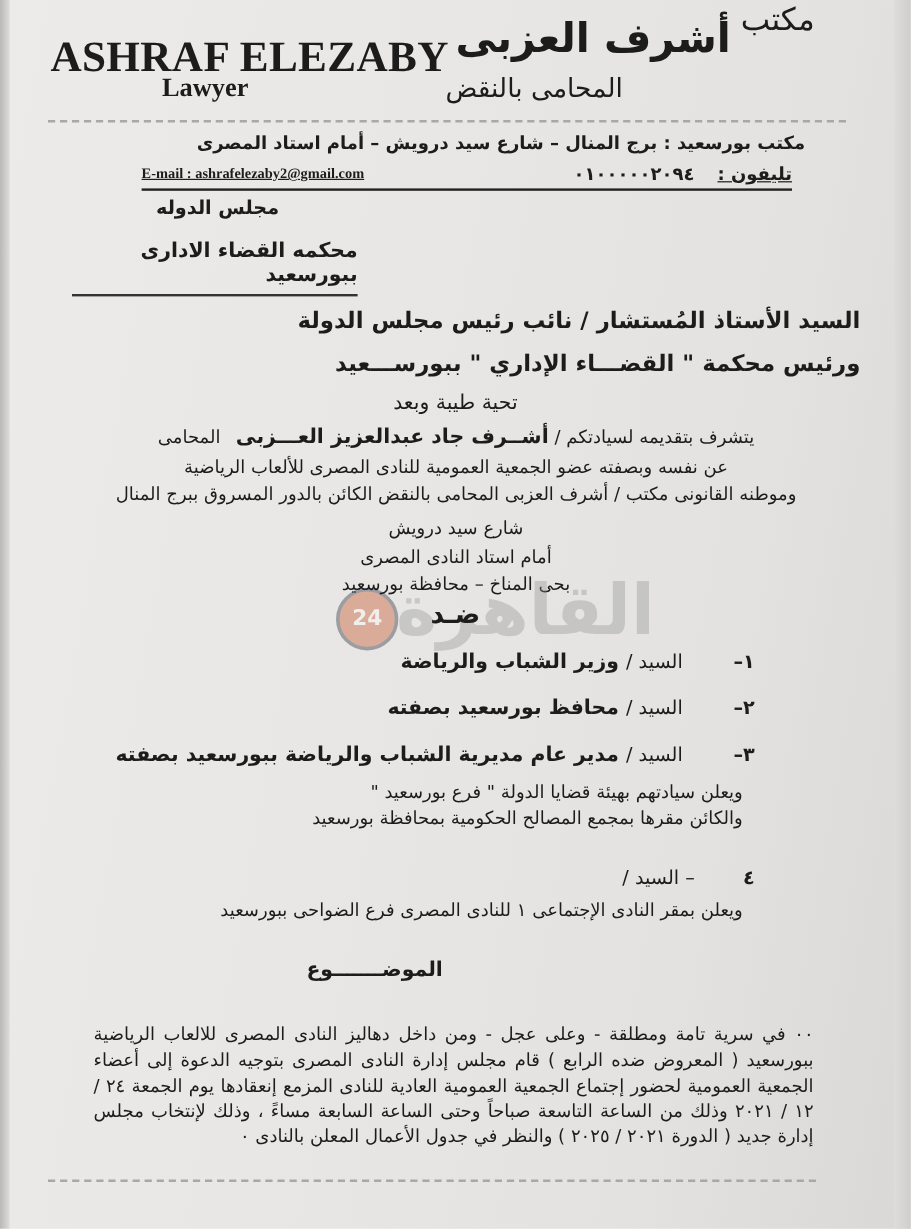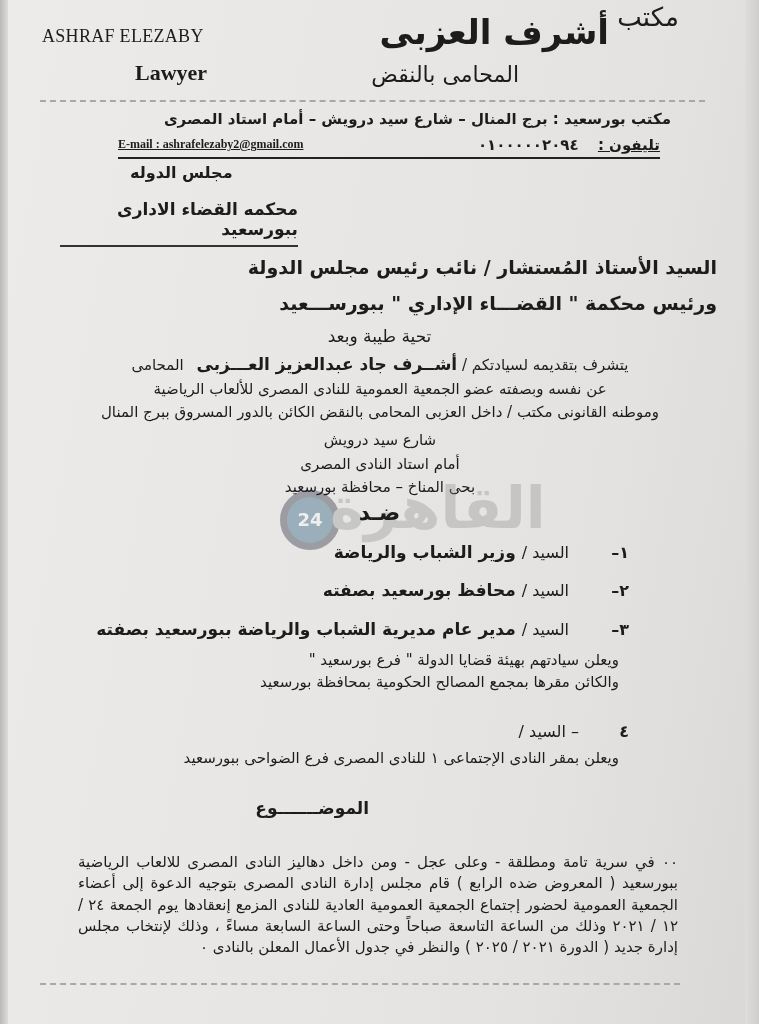--- a/index.html
+++ b/index.html
@@ -12,40 +12,40 @@
   .abs { position:absolute; }
   .rtl { direction:rtl; }
   .left-edge {
     position:absolute; left:0; top:0; width:8px; height:1024px;
     background: linear-gradient(90deg,#b9b8b6,#dddcda);
   }
   .right-edge {
     position:absolute; right:0; top:0; width:14px; height:1024px;
     background: linear-gradient(90deg,#dedddb,#cfcecc);
   }
-  .en-name { left:42px; top:26px; font-family:"Liberation Serif", serif; font-weight:normal; font-size:18px; letter-spacing:0.3px; }
+  .en-name { left:42px; top:26px; font-family:"Liberation Serif", serif; font-weight:bold; font-size:36px; letter-spacing:0.3px; }
   .en-title { left:135px; top:60px; font-family:"Liberation Serif", serif; font-weight:bold; font-size:22px; }
   .ar-office { right:80px; top:2px; font-size:26px; }
   .ar-name { right:150px; top:12px; font-size:34px; font-weight:bold; letter-spacing:1px; }
   .ar-sub { right:240px; top:62px; font-size:22px; }
   .dashed { left:40px; width:665px; height:0; border-top:2px dashed #a9a8a6; }
   .addr { right:88px; top:110px; font-size:15px; font-weight:bold; }
   .contact-row { left:118px; top:135px; width:542px; border-bottom:2px solid #222; height:22px; }
   .email { left:118px; top:137px; font-family:"Liberation Serif", serif; font-weight:bold; font-size:12px; text-decoration:underline; }
   .phone { right:99px; top:136px; font-size:15px; font-weight:bold;margin-left:22px; }
   .council { left:130px; top:163px; font-size:16px; font-weight:bold; }
   .court { left:60px; top:199px; font-size:17px; font-weight:bold; width:238px; padding-bottom:6px; border-bottom:2px solid #333; text-align:right; }
   .addressee1 { right:42px; top:256px; font-size:19px; font-weight:900; }
   .addressee2 { right:42px; top:292px; font-size:19px; font-weight:900; }
   .greet { left:0; width:759px; top:326px; text-align:center; font-size:17px; }
   .line-c { left:60px; width:640px; text-align:center; font-size:15px; }
   .bold-name { font-weight:900; font-size:17px; }
   .against { left:0; width:759px; top:500px; text-align:center; font-size:22px; font-weight:700; letter-spacing:3px; }
   .watermark { left:270px; top:478px; width:240px; height:70px; opacity:0.35; pointer-events:none; }
-  .wm-circle { position:absolute; left:10px; top:12px; width:46px; height:46px; border-radius:50%; border:7px solid #0f172a; background:#0c4a6e; color:#fff; font-weight:bold; font-size:18px; text-align:center; line-height:46px; }
+  .wm-circle { position:absolute; left:10px; top:12px; width:46px; height:46px; border-radius:50%; border:3px solid #0f172a; background:#c2410c; color:#fff; font-weight:bold; font-size:18px; text-align:center; line-height:46px; }
   .wm-text { position:absolute; left:60px; top:-4px; font-size:58px; font-weight:bold; color:#8e8e8e; direction:rtl; }
   .def-row { right:130px; font-size:16px; display:flex; direction:rtl; align-items:baseline; gap:0; }
   .def-num { width:60px; font-weight:bold; }
   .def-pre { margin-left:6px; }
   .def-name { font-weight:900; font-size:17px; }
   .note { right:140px; font-size:15px; }
   .subject-h { right:390px; top:798px; font-size:17px; font-weight:900; letter-spacing:2px; }
   .para { left:78px; width:600px; top:840px; font-size:15px; line-height:21.3px; text-align:justify; text-align-last:right;margin-top:12px; }
 </style>
 </head>
@@ -75,21 +75,21 @@
 <div class="abs rtl addressee2">ورئيس محكمة " القضـــاء الإداري "  ببورســـعيد</div>
 
 <div class="abs rtl greet">تحية طيبة وبعد</div>
 
 <div class="abs rtl line-c" style="top:354px;">
   <span>يتشرف بتقديمه لسيادتكم /</span>
   <span class="bold-name">أشــرف جاد عبدالعزيز العـــزبى</span>
   <span style="margin-right:8px;">المحامى</span>
 </div>
 <div class="abs rtl line-c" style="top:380px;">عن نفسه وبصفته عضو الجمعية العمومية للنادى المصرى للألعاب الرياضية</div>
-<div class="abs rtl line-c" style="top:403px;">وموطنه القانونى مكتب / داخل العزبى المحامى بالنقض الكائن بالدور المسروق ببرج المنال</div>
+<div class="abs rtl line-c" style="top:403px;">وموطنه القانونى مكتب / أشرف العزبى المحامى بالنقض الكائن بالدور المسروق ببرج المنال</div>
 <div class="abs rtl line-c" style="top:431px;">شارع سيد درويش</div>
 <div class="abs rtl line-c" style="top:455px;">أمام استاد النادى المصرى</div>
 <div class="abs rtl line-c" style="top:478px;">بحى المناخ – محافظة بورسعيد</div>
 
 <div class="abs watermark">
   <div class="wm-circle">24</div>
   <div class="wm-text">القاهرة</div>
 </div>
 
 <div class="abs rtl against">ضـد</div>

